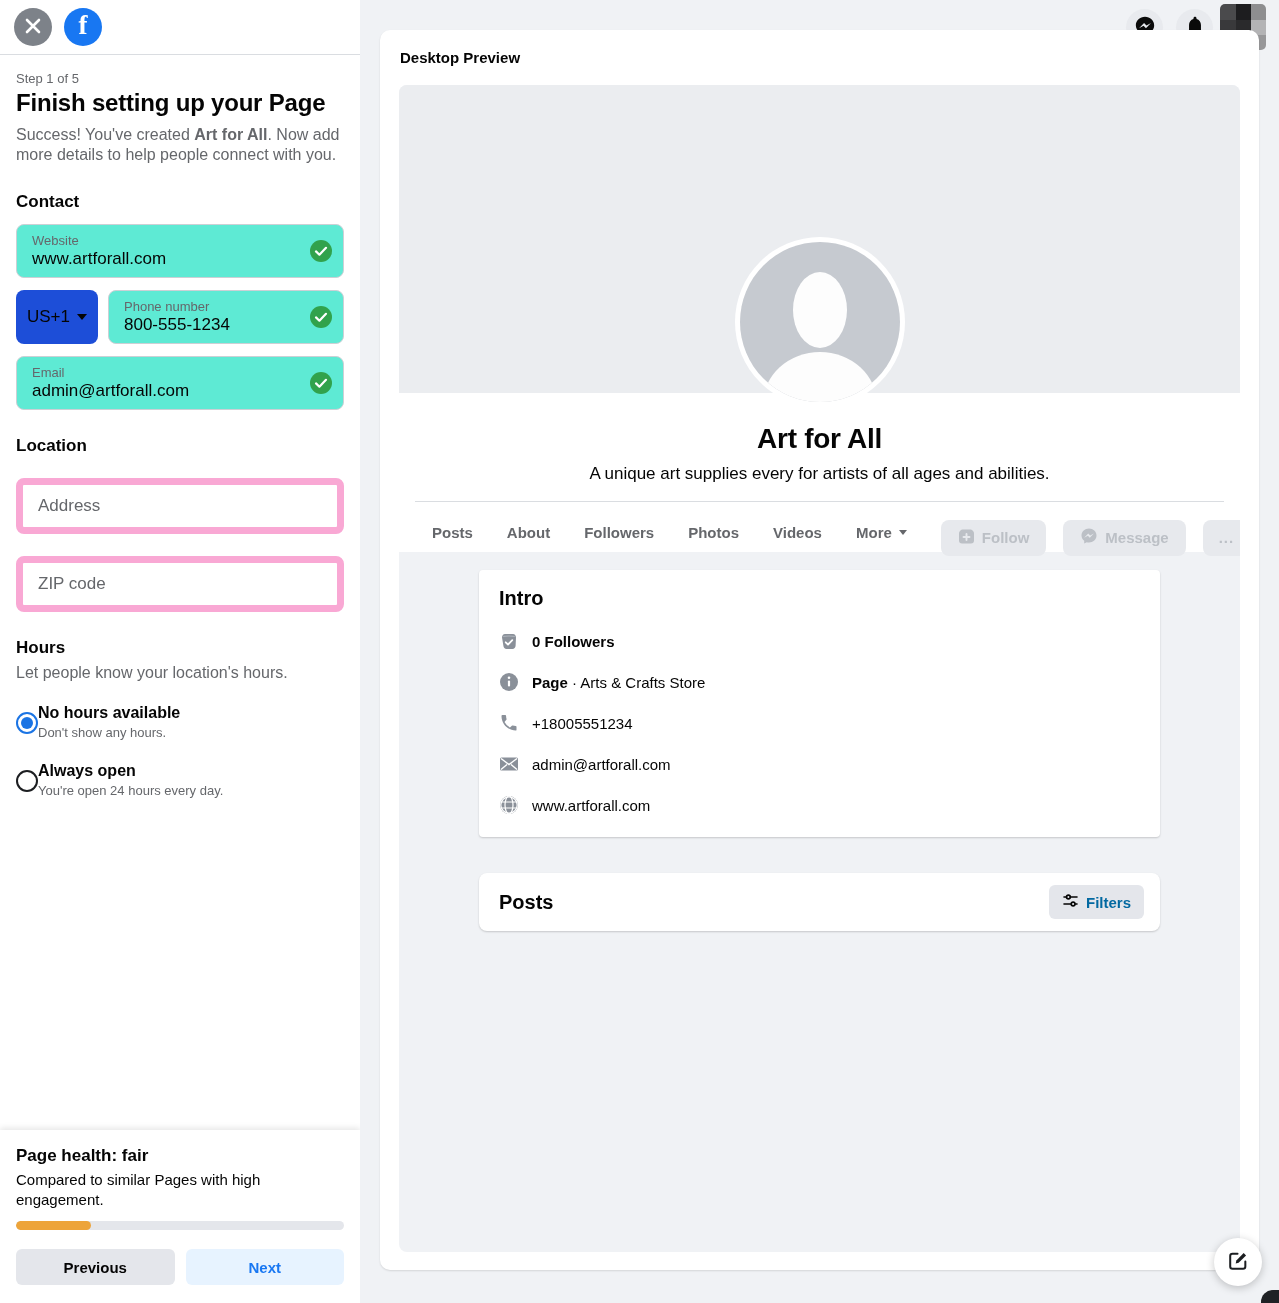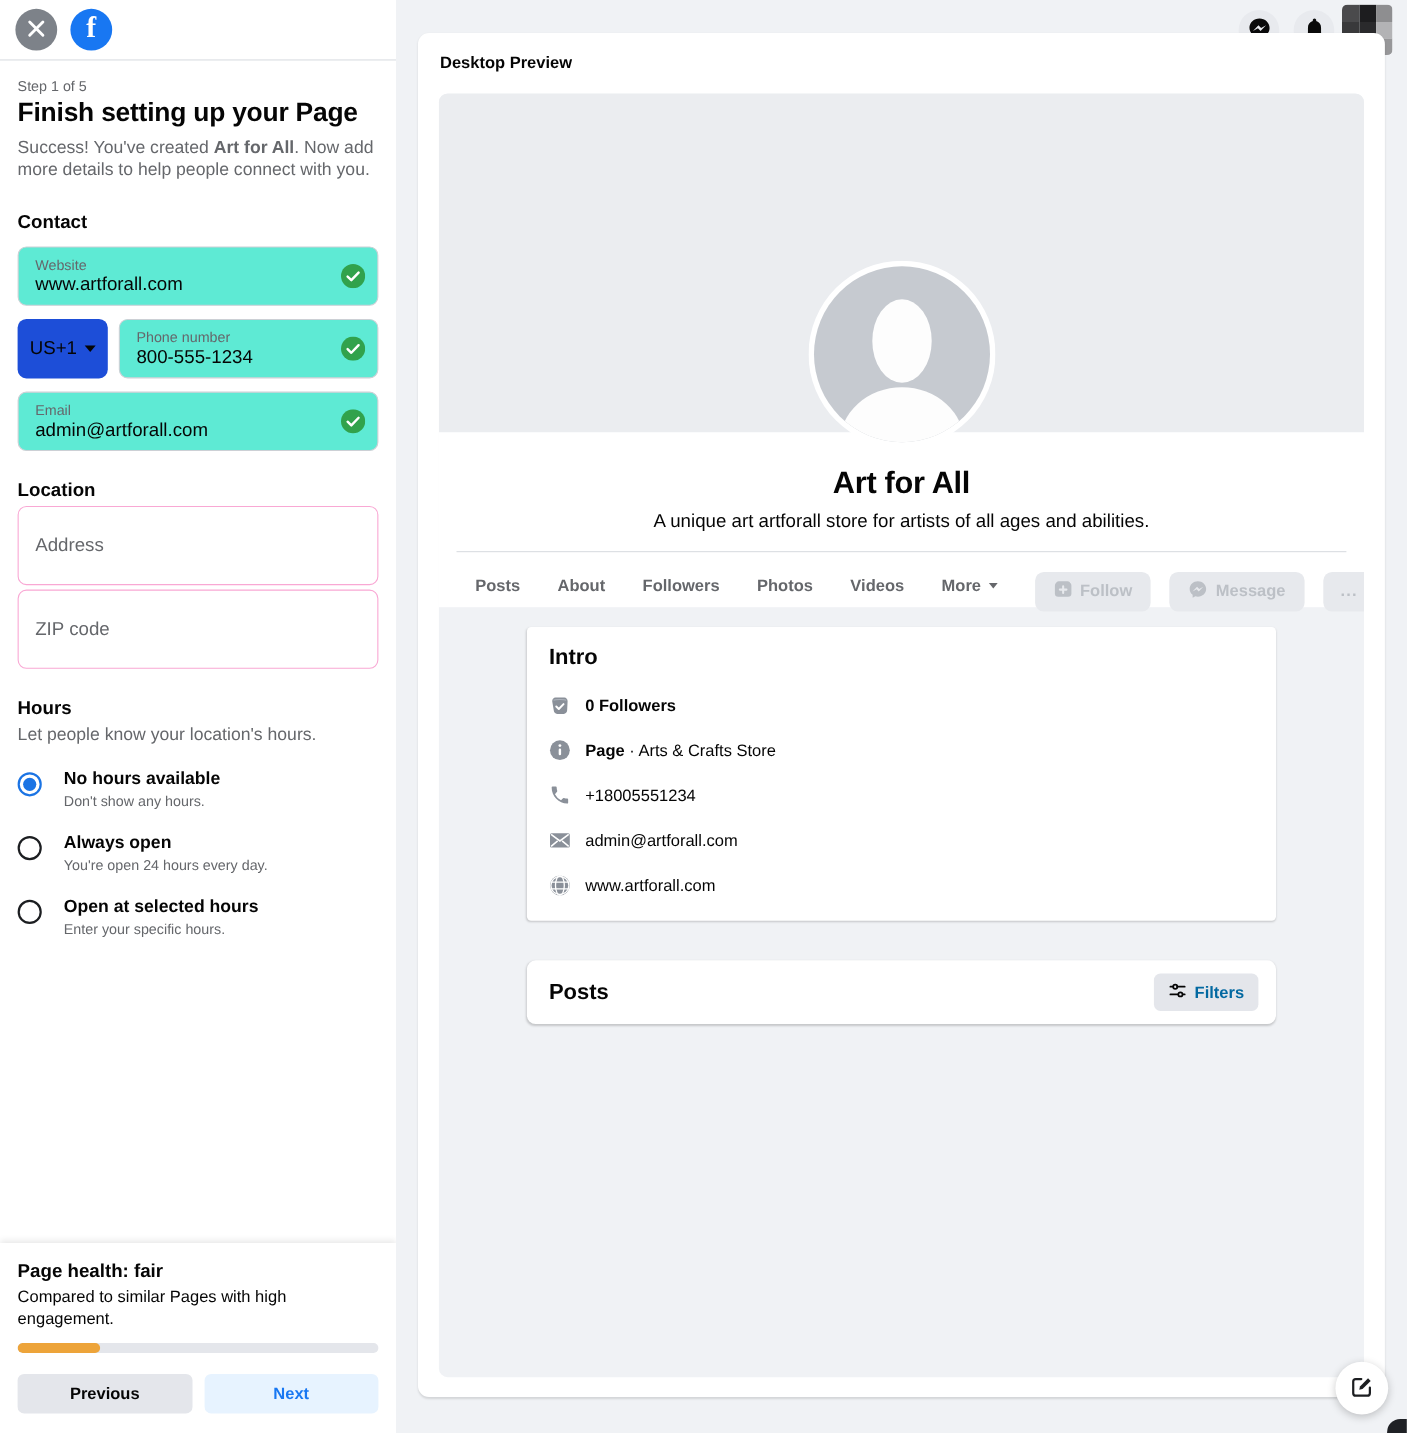--- a/index.html
+++ b/index.html
@@ -19,24 +19,24 @@
   .sb-intro b { color:#65676b; }
   .section-h { font-size:17px; font-weight:700; margin-top:26px; }
   .field { position:relative; border:1px solid #ccd0d5; border-radius:8px; padding:8px 40px 8px 15px; margin-top:12px; background:#5eead4; cursor:text; }
   .field .flabel { font-size:13px; color:#65676b; }
   .field .fvalue { font-size:17px; color:#050505; margin-top:1px; }
   .check-badge { position:absolute; right:11px; top:50%; transform:translateY(-50%); width:22px; height:22px; }
   .phone-row { display:flex; gap:10px; margin-top:12px; }
   .phone-row .field { margin-top:0; flex:1; }
   .cc-chip { flex:0 0 82px; background:#1d4ed8; border-radius:8px; display:flex; align-items:center; justify-content:center; gap:7px; font-size:17px; cursor:pointer; }
   .caret-down { width:0; height:0; border-left:5px solid transparent; border-right:5px solid transparent; border-top:6px solid #050505; }
-  .ph-field { border:1px solid #f9a8d4; border-radius:8px; margin-top:4px; height:72px; padding:0 15px; width:100%; font-size:17px; font-family:"Liberation Sans",sans-serif; color:#050505; outline:none; display:block; }
+  .ph-field { border:7px solid #f9a8d4; border-radius:8px; margin-top:22px; height:56px; padding:0 15px; width:100%; font-size:17px; font-family:"Liberation Sans",sans-serif; color:#050505; outline:none; display:block; }
   .ph-field::placeholder { color:#65676b; opacity:1; }
   .hours-sub { font-size:16px; color:#65676b; margin-top:6px; }
-  .radio-row { display:flex; gap:20px; margin-top:22px; cursor:pointer; align-items:flex-start; }
+  .radio-row { display:flex; gap:0; margin-top:22px; cursor:pointer; align-items:center; }
   .radio { width:22px; height:22px; border-radius:50%; border:2px solid #1c1e21; flex:0 0 auto; margin-top:2px; position:relative; background:#fff; }
   .radio.selected { border-color:#1b74e4; }
   .radio.selected::after { content:""; position:absolute; left:3px; top:3px; width:12px; height:12px; border-radius:50%; background:#1b74e4; }
   .radio-label { font-size:16px; font-weight:700; }
   .radio-desc { font-size:13px; color:#65676b; margin-top:3px; }
   .sb-footer { flex:0 0 auto; padding:16px 16px 18px; box-shadow:0 -2px 6px rgba(0,0,0,.10); position:relative; background:#fff; }
   .health-title { font-size:17px; font-weight:700; }
   .health-desc { font-size:15px; margin-top:4px; line-height:1.3; }
   .progress-track { margin-top:12px; height:9px; border-radius:5px; background:#e4e6eb; overflow:hidden; }
   .progress-fill { height:100%; border-radius:5px; background:#eda43a; width:0; }
@@ -157,27 +157,20 @@
           <div class="radio-desc">Don't show any hours.</div>
         </div>
       </div>
       <div class="radio-row">
         <span class="radio"></span>
         <div>
           <div class="radio-label">Always open</div>
           <div class="radio-desc">You're open 24 hours every day.</div>
         </div>
       </div>
-      <div class="radio-row">
-        <span class="radio"></span>
-        <div>
-          <div class="radio-label">Open at selected hours</div>
-          <div class="radio-desc">Enter your specific hours.</div>
-        </div>
-      </div>
     </div>
 
     <div class="sb-footer">
       <div class="health-title">Page health: fair</div>
       <div class="health-desc">Compared to similar Pages with high engagement.</div>
       <div class="progress-track">
         <div class="progress-fill" style="width: 23%;"></div>
       </div>
       <div class="nav-btns">
         <button class="btn-prev">Previous</button>
@@ -251,21 +244,21 @@
               <g clip-path="url(#avclip)" fill="#fdfdfd">
                 <ellipse cx="85" cy="73" rx="27" ry="38"></ellipse>
                 <ellipse cx="85" cy="167" rx="57" ry="52"></ellipse>
               </g>
             </svg>
           </div>
         </div>
 
         <div class="band">
           <h2 class="page-name">Art for All</h2>
-          <div class="page-desc">A unique art artforall store for artists of all ages and abilities.</div>
+          <div class="page-desc">A unique art supplies every for artists of all ages and abilities.</div>
           <div class="band-divider"></div>
           <div class="tabs-row">
             <span class="tab">Posts</span>
             <span class="tab">About</span>
             <span class="tab">Followers</span>
             <span class="tab">Photos</span>
             <span class="tab">Videos</span>
             <span class="tab">
                 <span>More</span>
                 <span class="caret-sm"></span>

